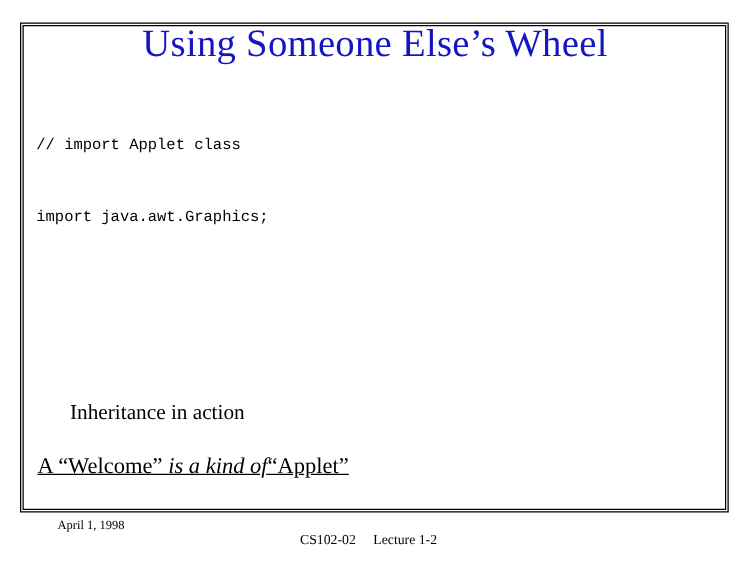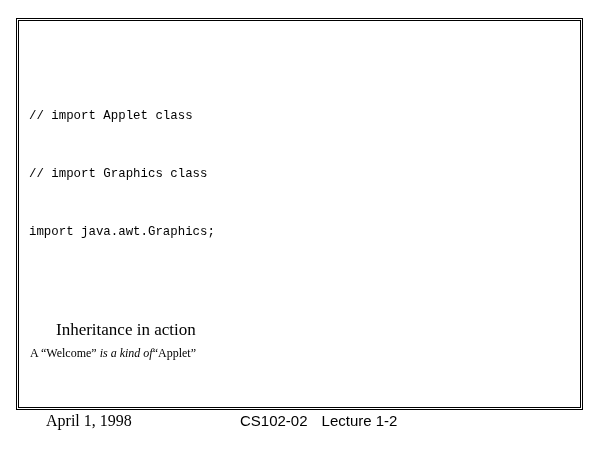--- a/index.html
+++ b/index.html
@@ -73,71 +73,72 @@
     color: #000000;
     white-space: nowrap;
   }
   .prose-1 {
     top: 319px;
     font-size: 17px;
     line-height: 22px;
     margin-left: 26px;
   }
   .prose-2 {
-    top: 341px;
-    font-size: 12px;
+    top: 360px;
+    font-size: 18px;
     line-height: 24px;
+    text-decoration: underline;
   }
   .prose-2 .ital {
     font-style: italic;
   }
 
   .footer {
     position: absolute;
     left: 0;
     top: 411px;
     width: 600px;
     height: 30px;
   }
   .footer-date {
     position: absolute;
     left: 46px;
     top: 2px;
     font-family: "Liberation Serif", serif;
-    font-size: 16px;
+    font-size: 10px;
     line-height: 15px;
     color: #000000;
     white-space: nowrap;
   }
   .footer-course {
     position: absolute;
     left: 240px;
-    top: 2px;
-    font-family: Liberation Sans, sans-serif;
-    font-size: 15px;
+    top: 14px;
+    font-family: Liberation Serif, serif;
+    font-size: 11px;
     line-height: 15px;
     color: #000000;
     white-space: nowrap;
   }
   .footer-course .gap {
     display: inline-block;
     width: 14px;
   }
 </style>
 </head>
 <body>
 
 <div class="slide">
 
   <div class="slide-frame"></div>
 
+  <div class="slide-title">Using Someone Else’s Wheel</div>
 
   <div class="code-block">
     <div class="code-line">// import Applet class</div>
-    <div class="code-line">// import Graphics class</div>
     <div class="code-line">import java.awt.Graphics;</div>
     <div class="code-line blank"></div>
     
     
     
     
     
   </div>
 
   <div class="prose prose-1">Inheritance in action</div>

